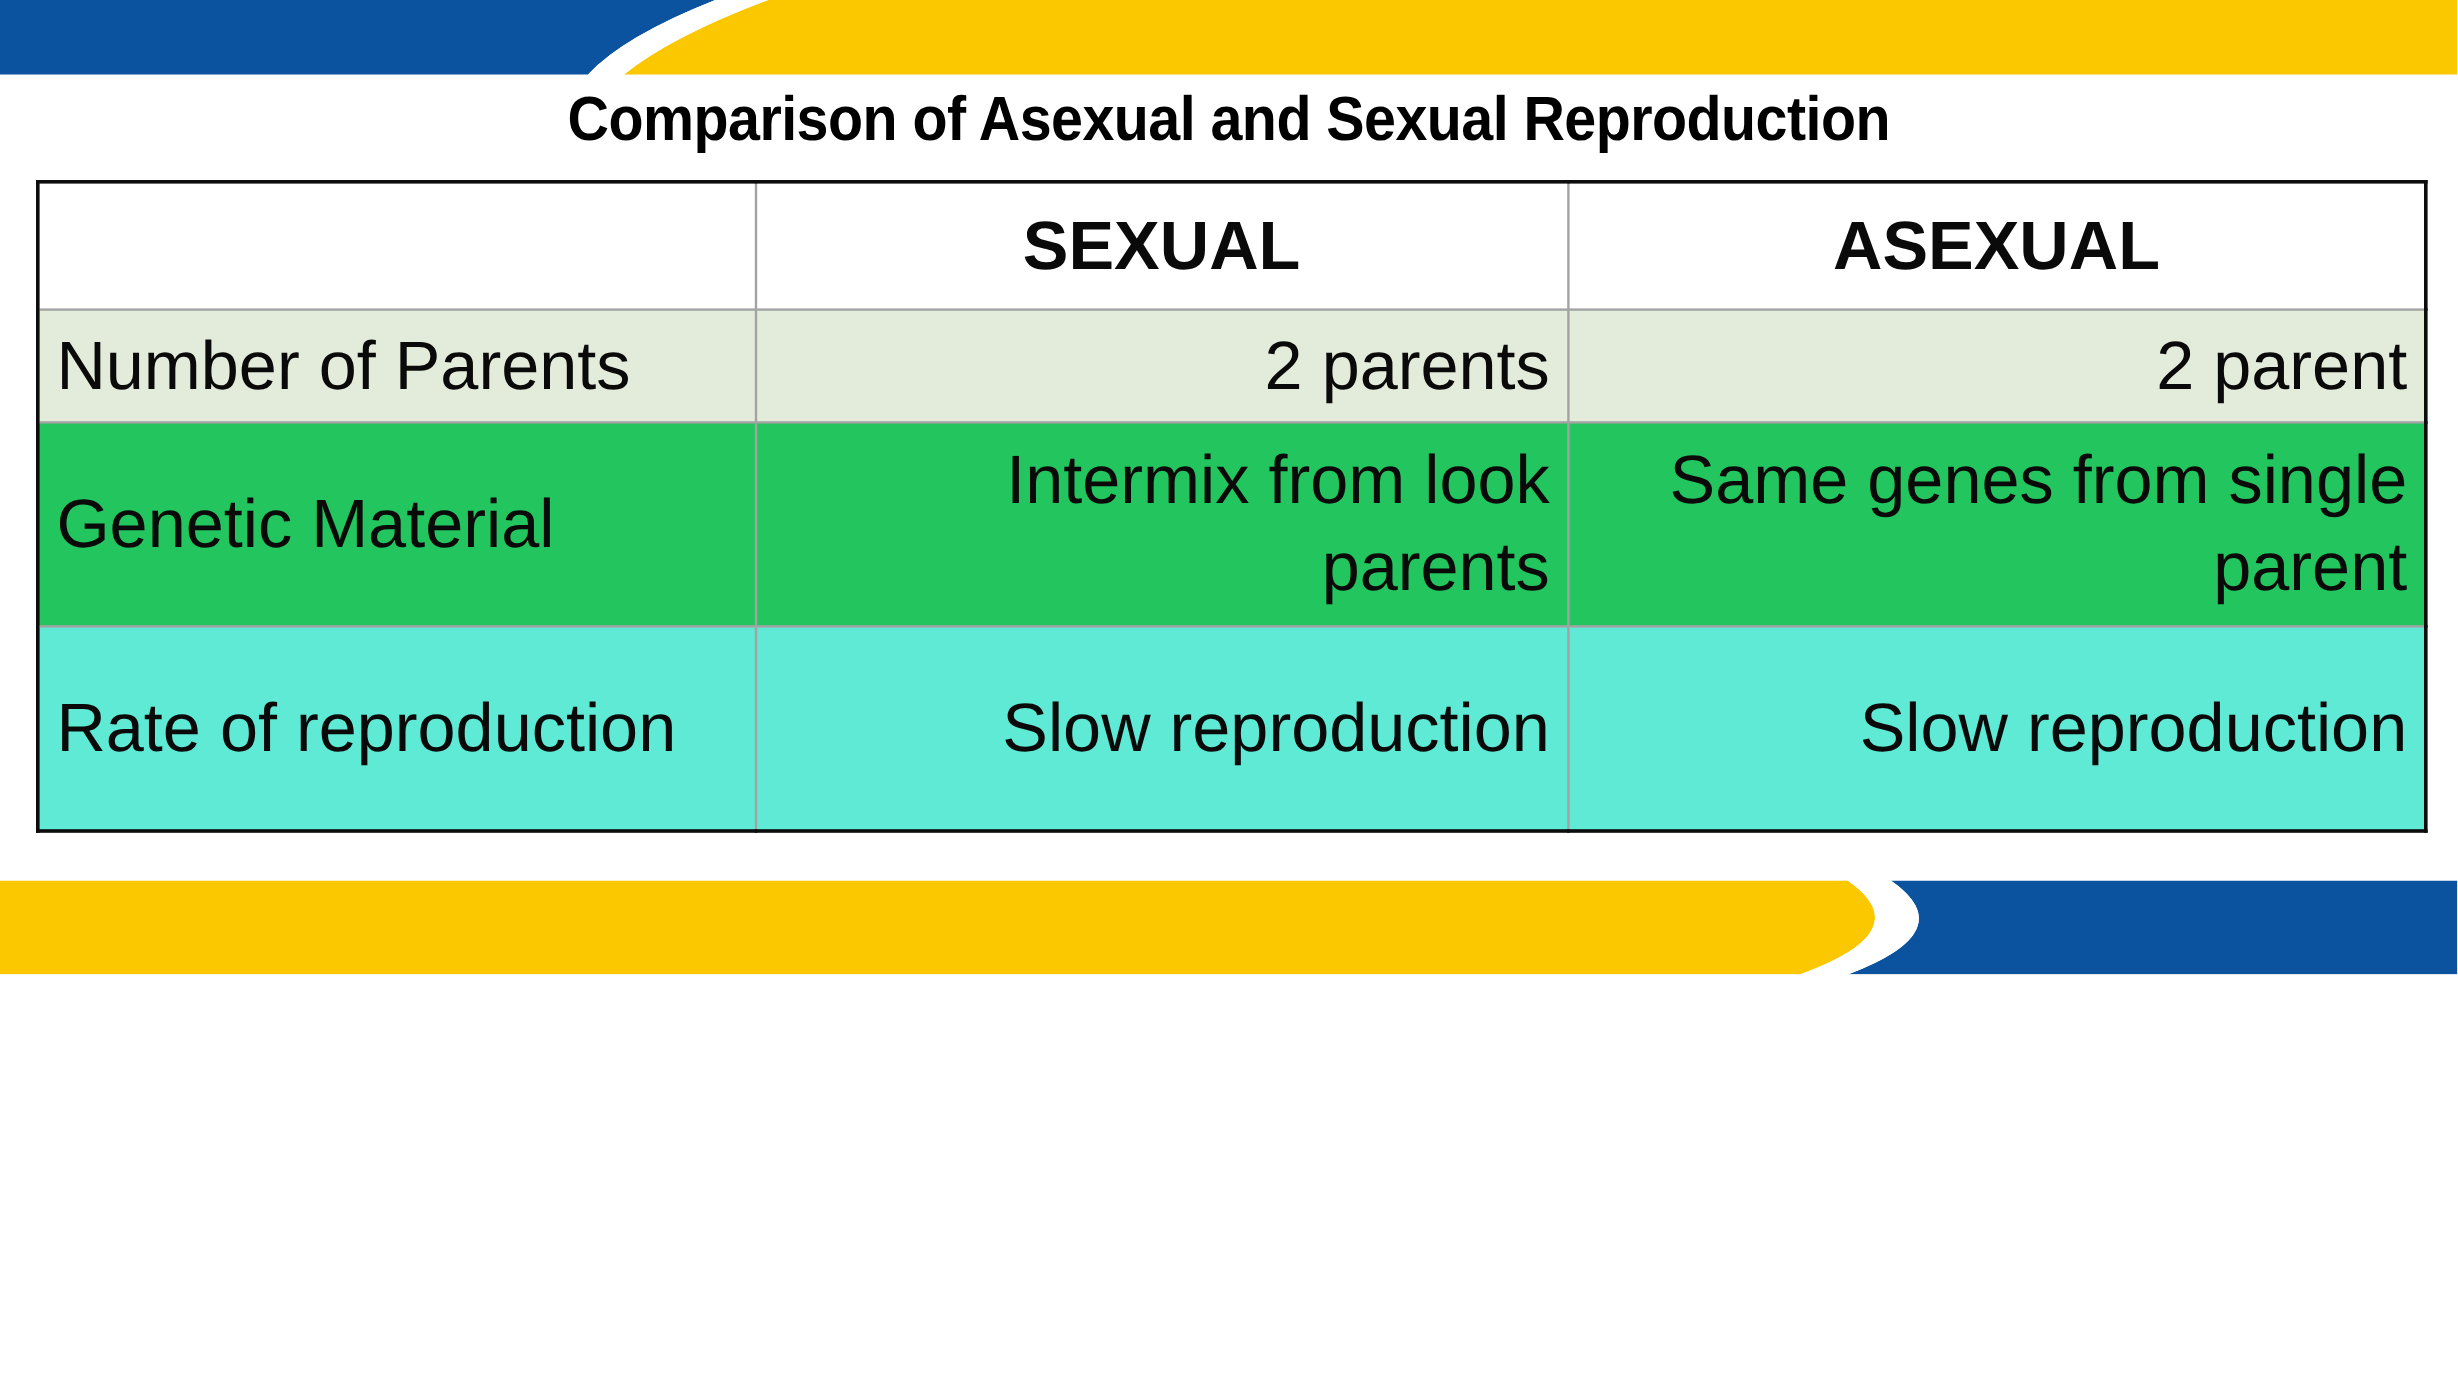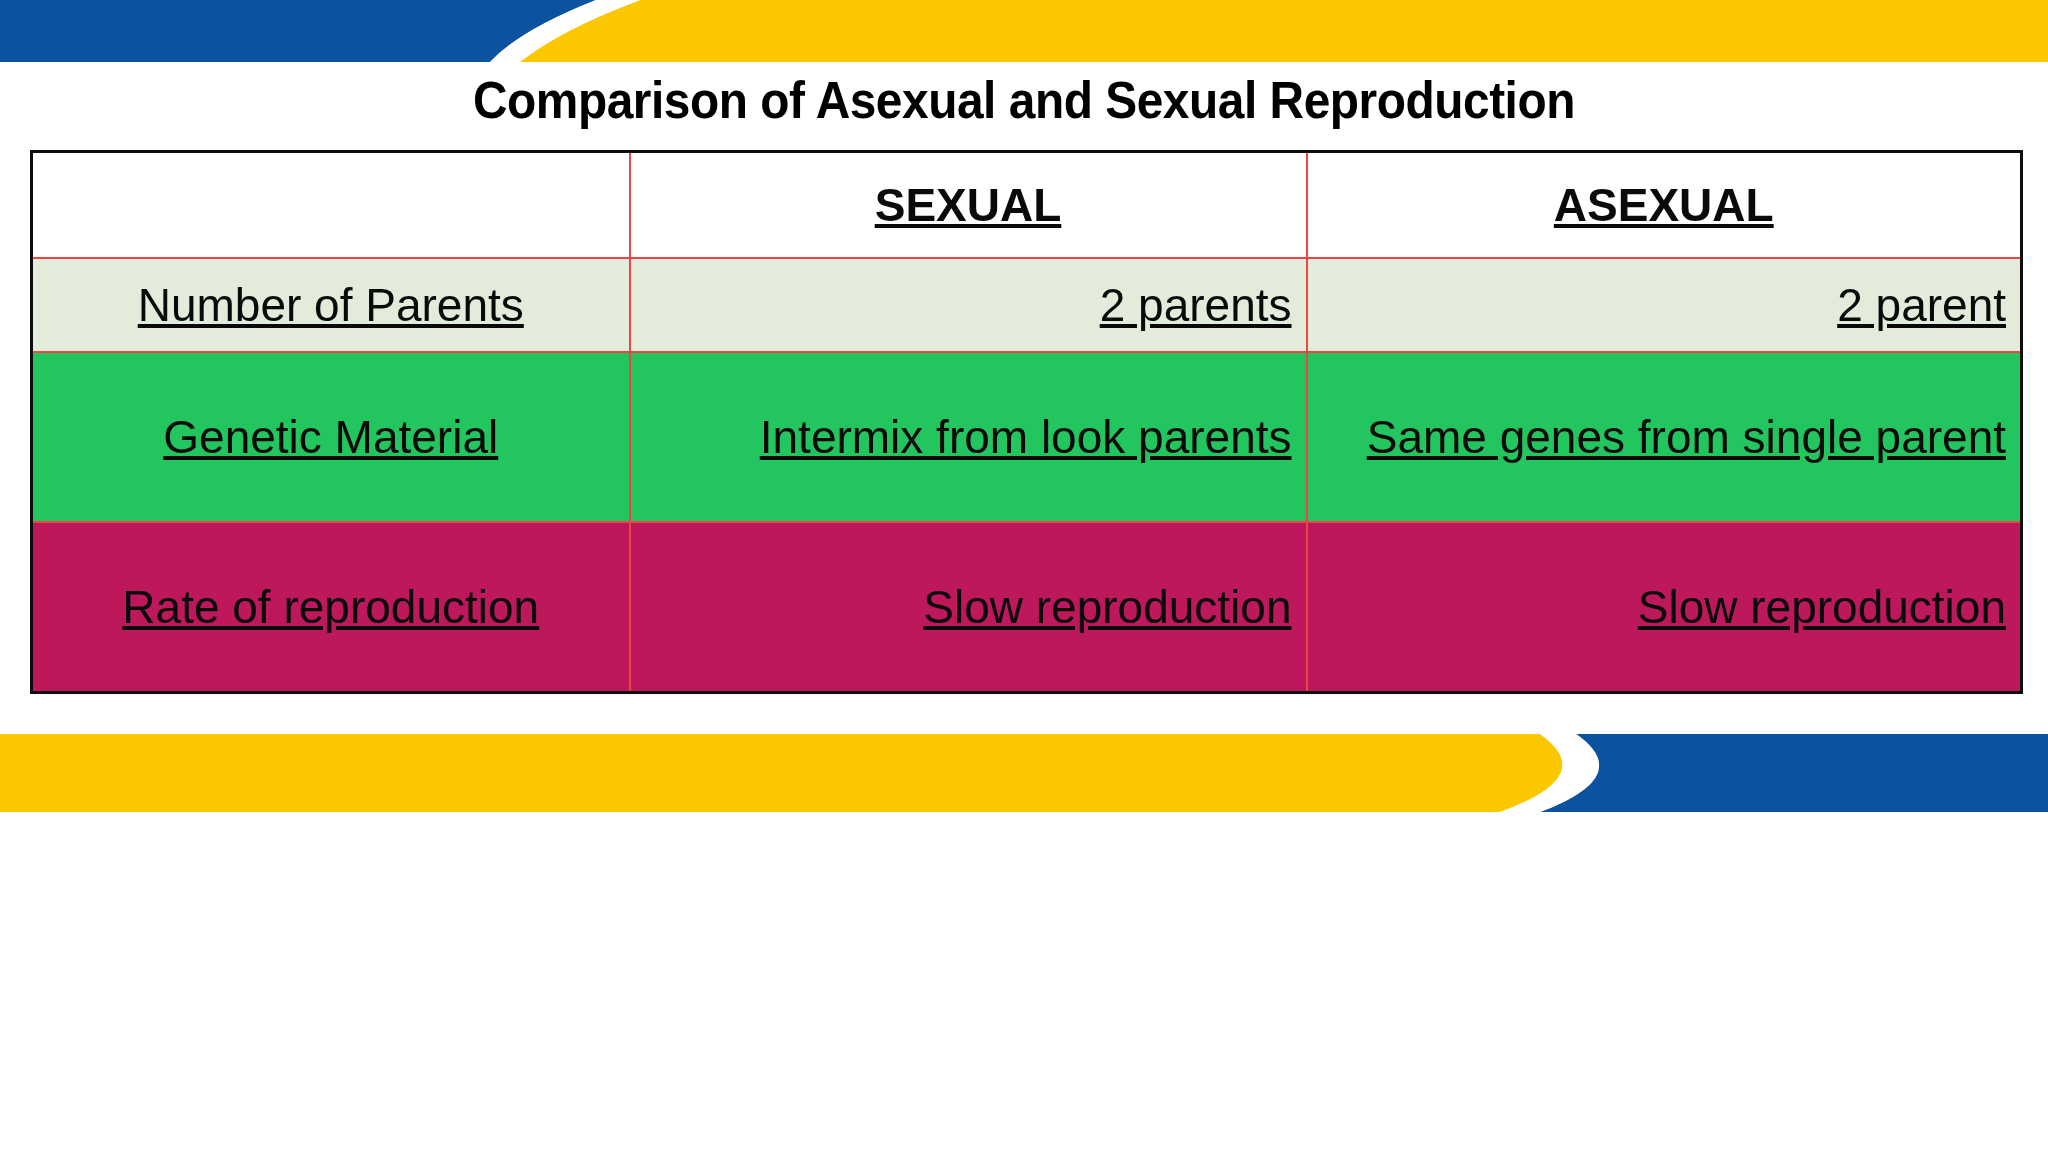--- a/index.html
+++ b/index.html
@@ -69,50 +69,49 @@
     border-collapse: collapse;
     table-layout: fixed;
     width: 1990px;
     border: 3px solid #0d0d0d;
   }
   table.comparison col.c1 { width: 598px; }
   table.comparison col.c2 { width: 677px; }
   table.comparison col.c3 { width: 715px; }
 
   table.comparison td {
-    border: 2px solid #ef4444;
+    border: 2px solid #a3a3a3;
     padding: 4px 14px;
     font-family: "Liberation Sans", sans-serif;
-    font-size: 46px;
+    font-size: 57px;
     color: #0a0a0a;
     line-height: 1.28;
     vertical-align: middle;
-    text-decoration: underline;
   }
   .row-header td {
     background: #ffffff;
     font-weight: bold;
     text-align: center;
     height: 96px;
     font-size: 50px;
   }
   .row-header td.blank { background: #ffffff; }
 
   td.label {
-    text-align: center;
+    text-align: left;
   }
   td.value {
     text-align: right;
   }
 
   .r-green  td { background: #e3ecda; }
   .r-cream  td { background: #fceeca; }
   .r-blue   td { background: #22c55e; margin-top: 28px; }
   .r-gray   td { background: #cfcfcf; }
-  .r-peach  td { background: #be185d; }
+  .r-peach  td { background: #5eead4; }
 
   .h-1 td { height: 84px; }
   .h-2 td { height: 160px; }
   .h-3 td { height: 160px; }
   .h-4 td { height: 160px; }
   .h-5 td { height: 160px; }
 </style>
 </head>
 <body>
 

